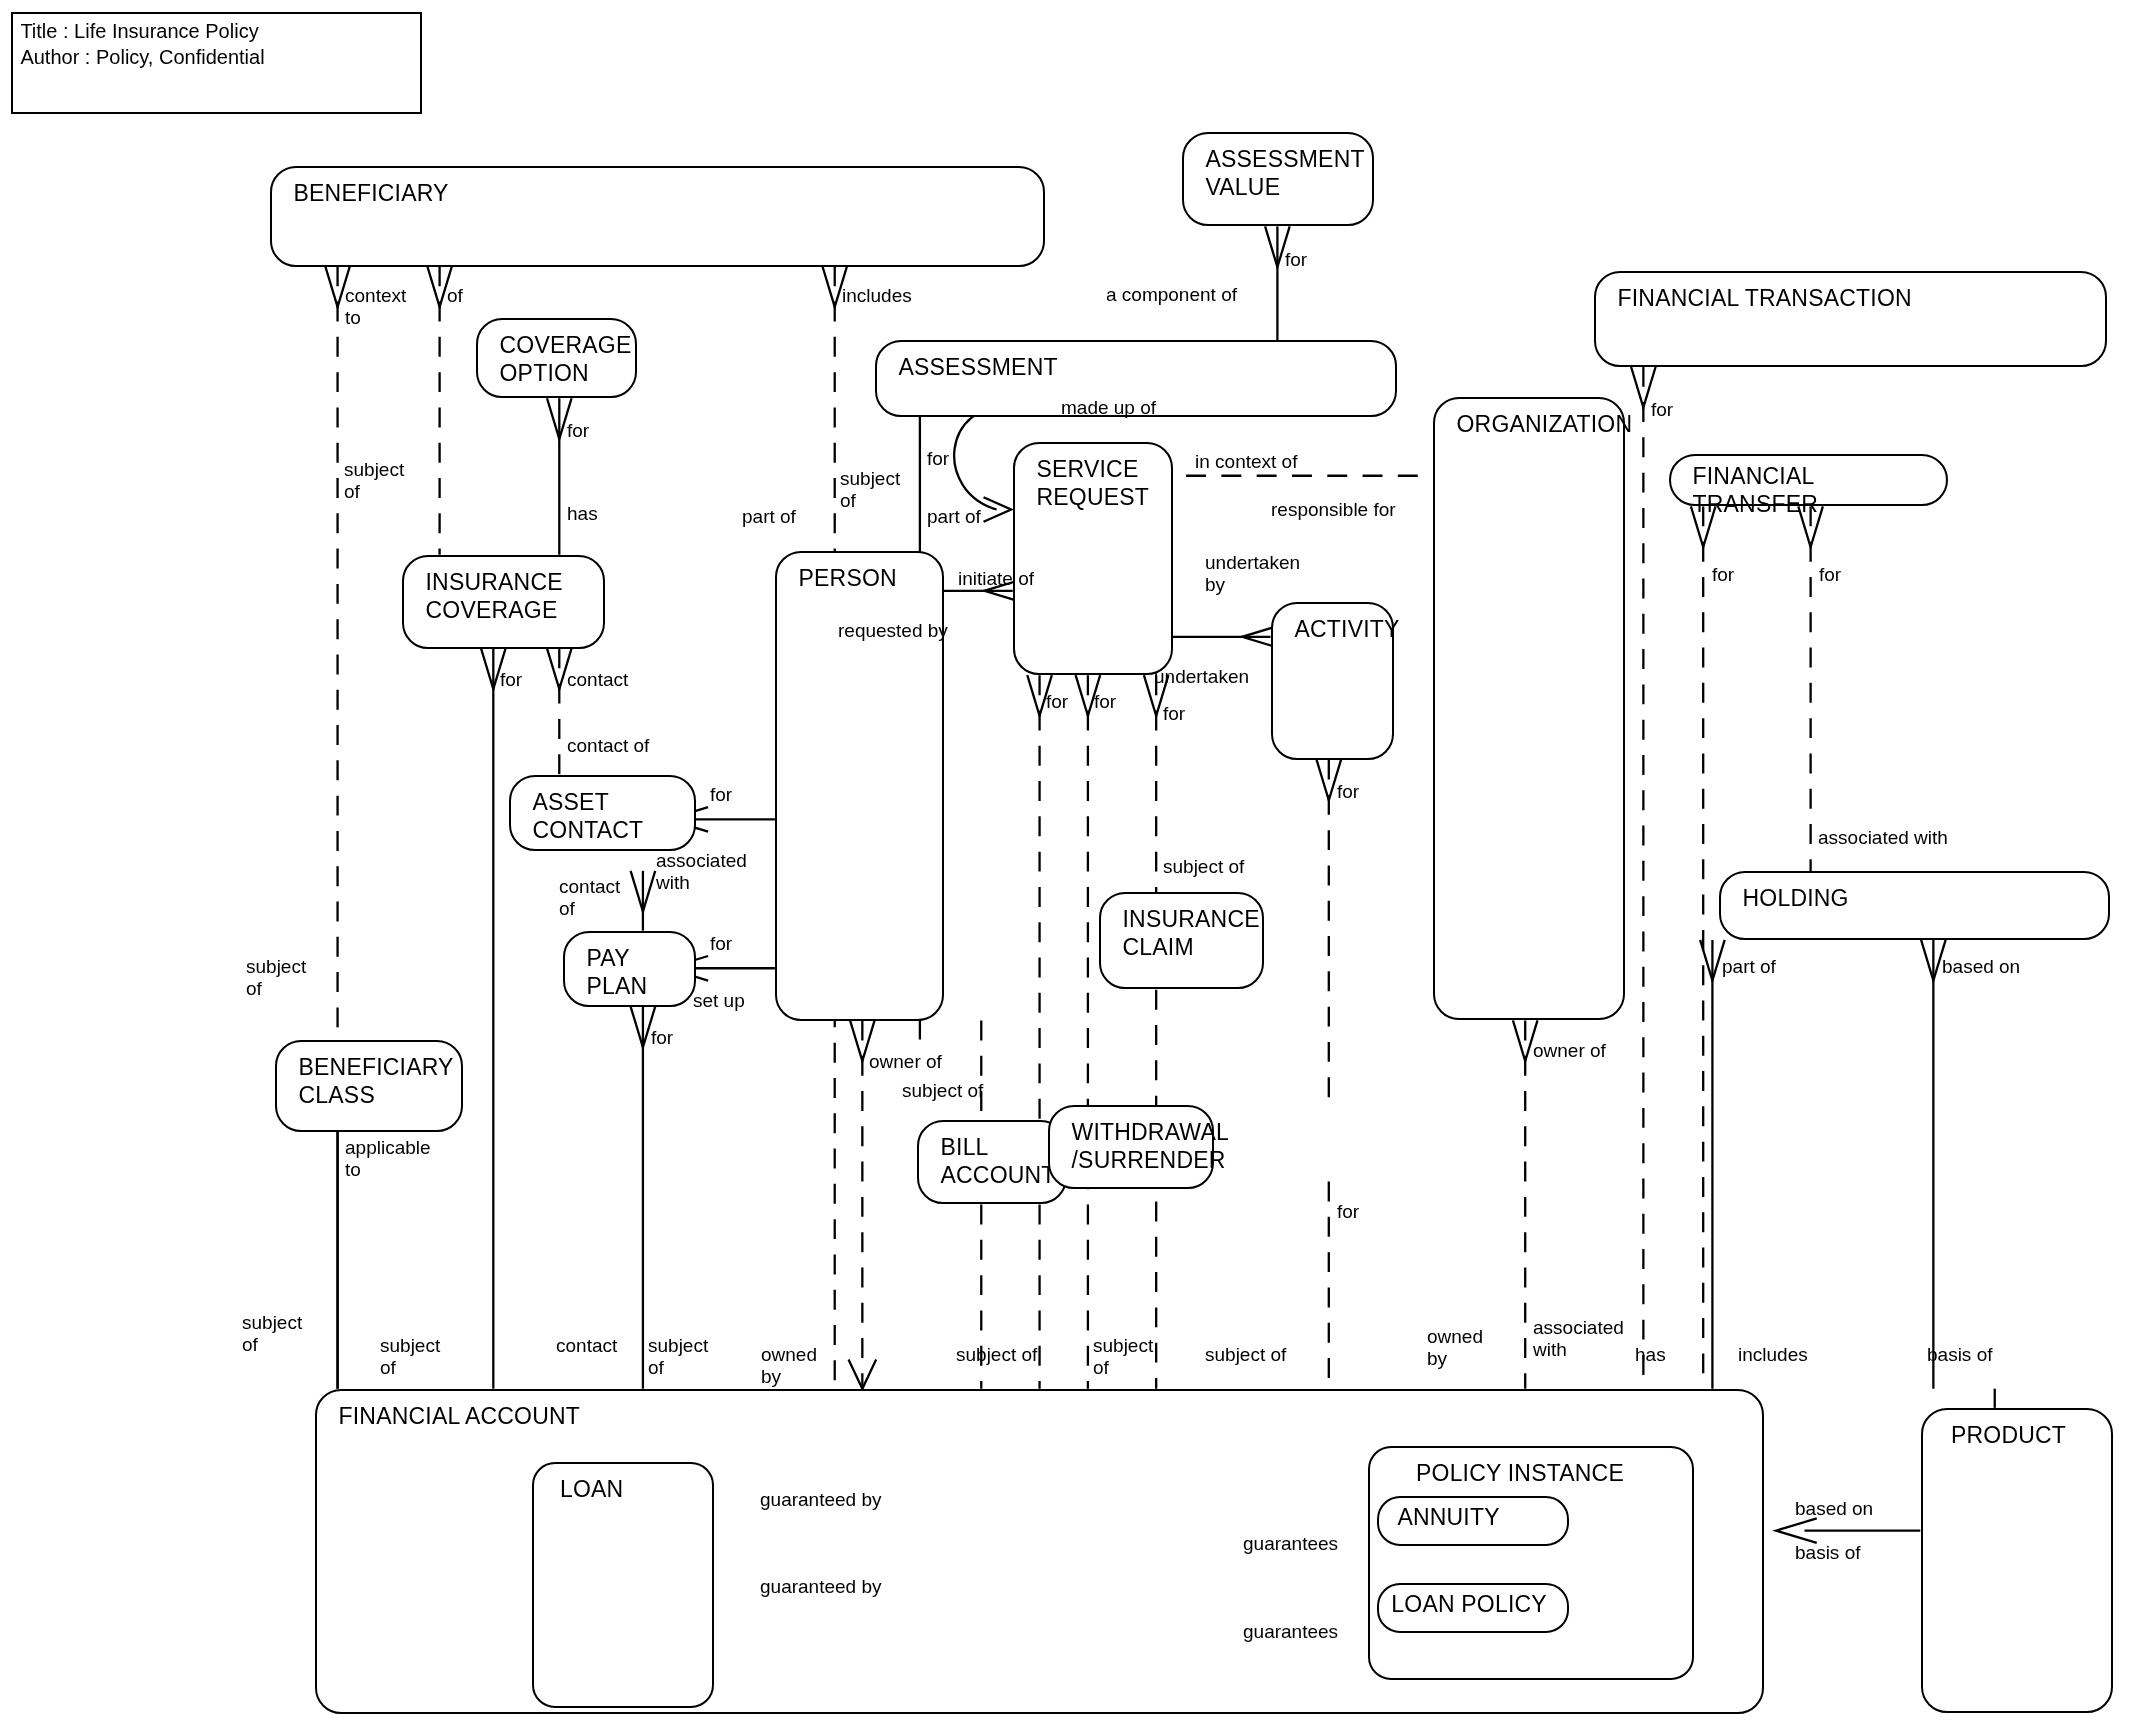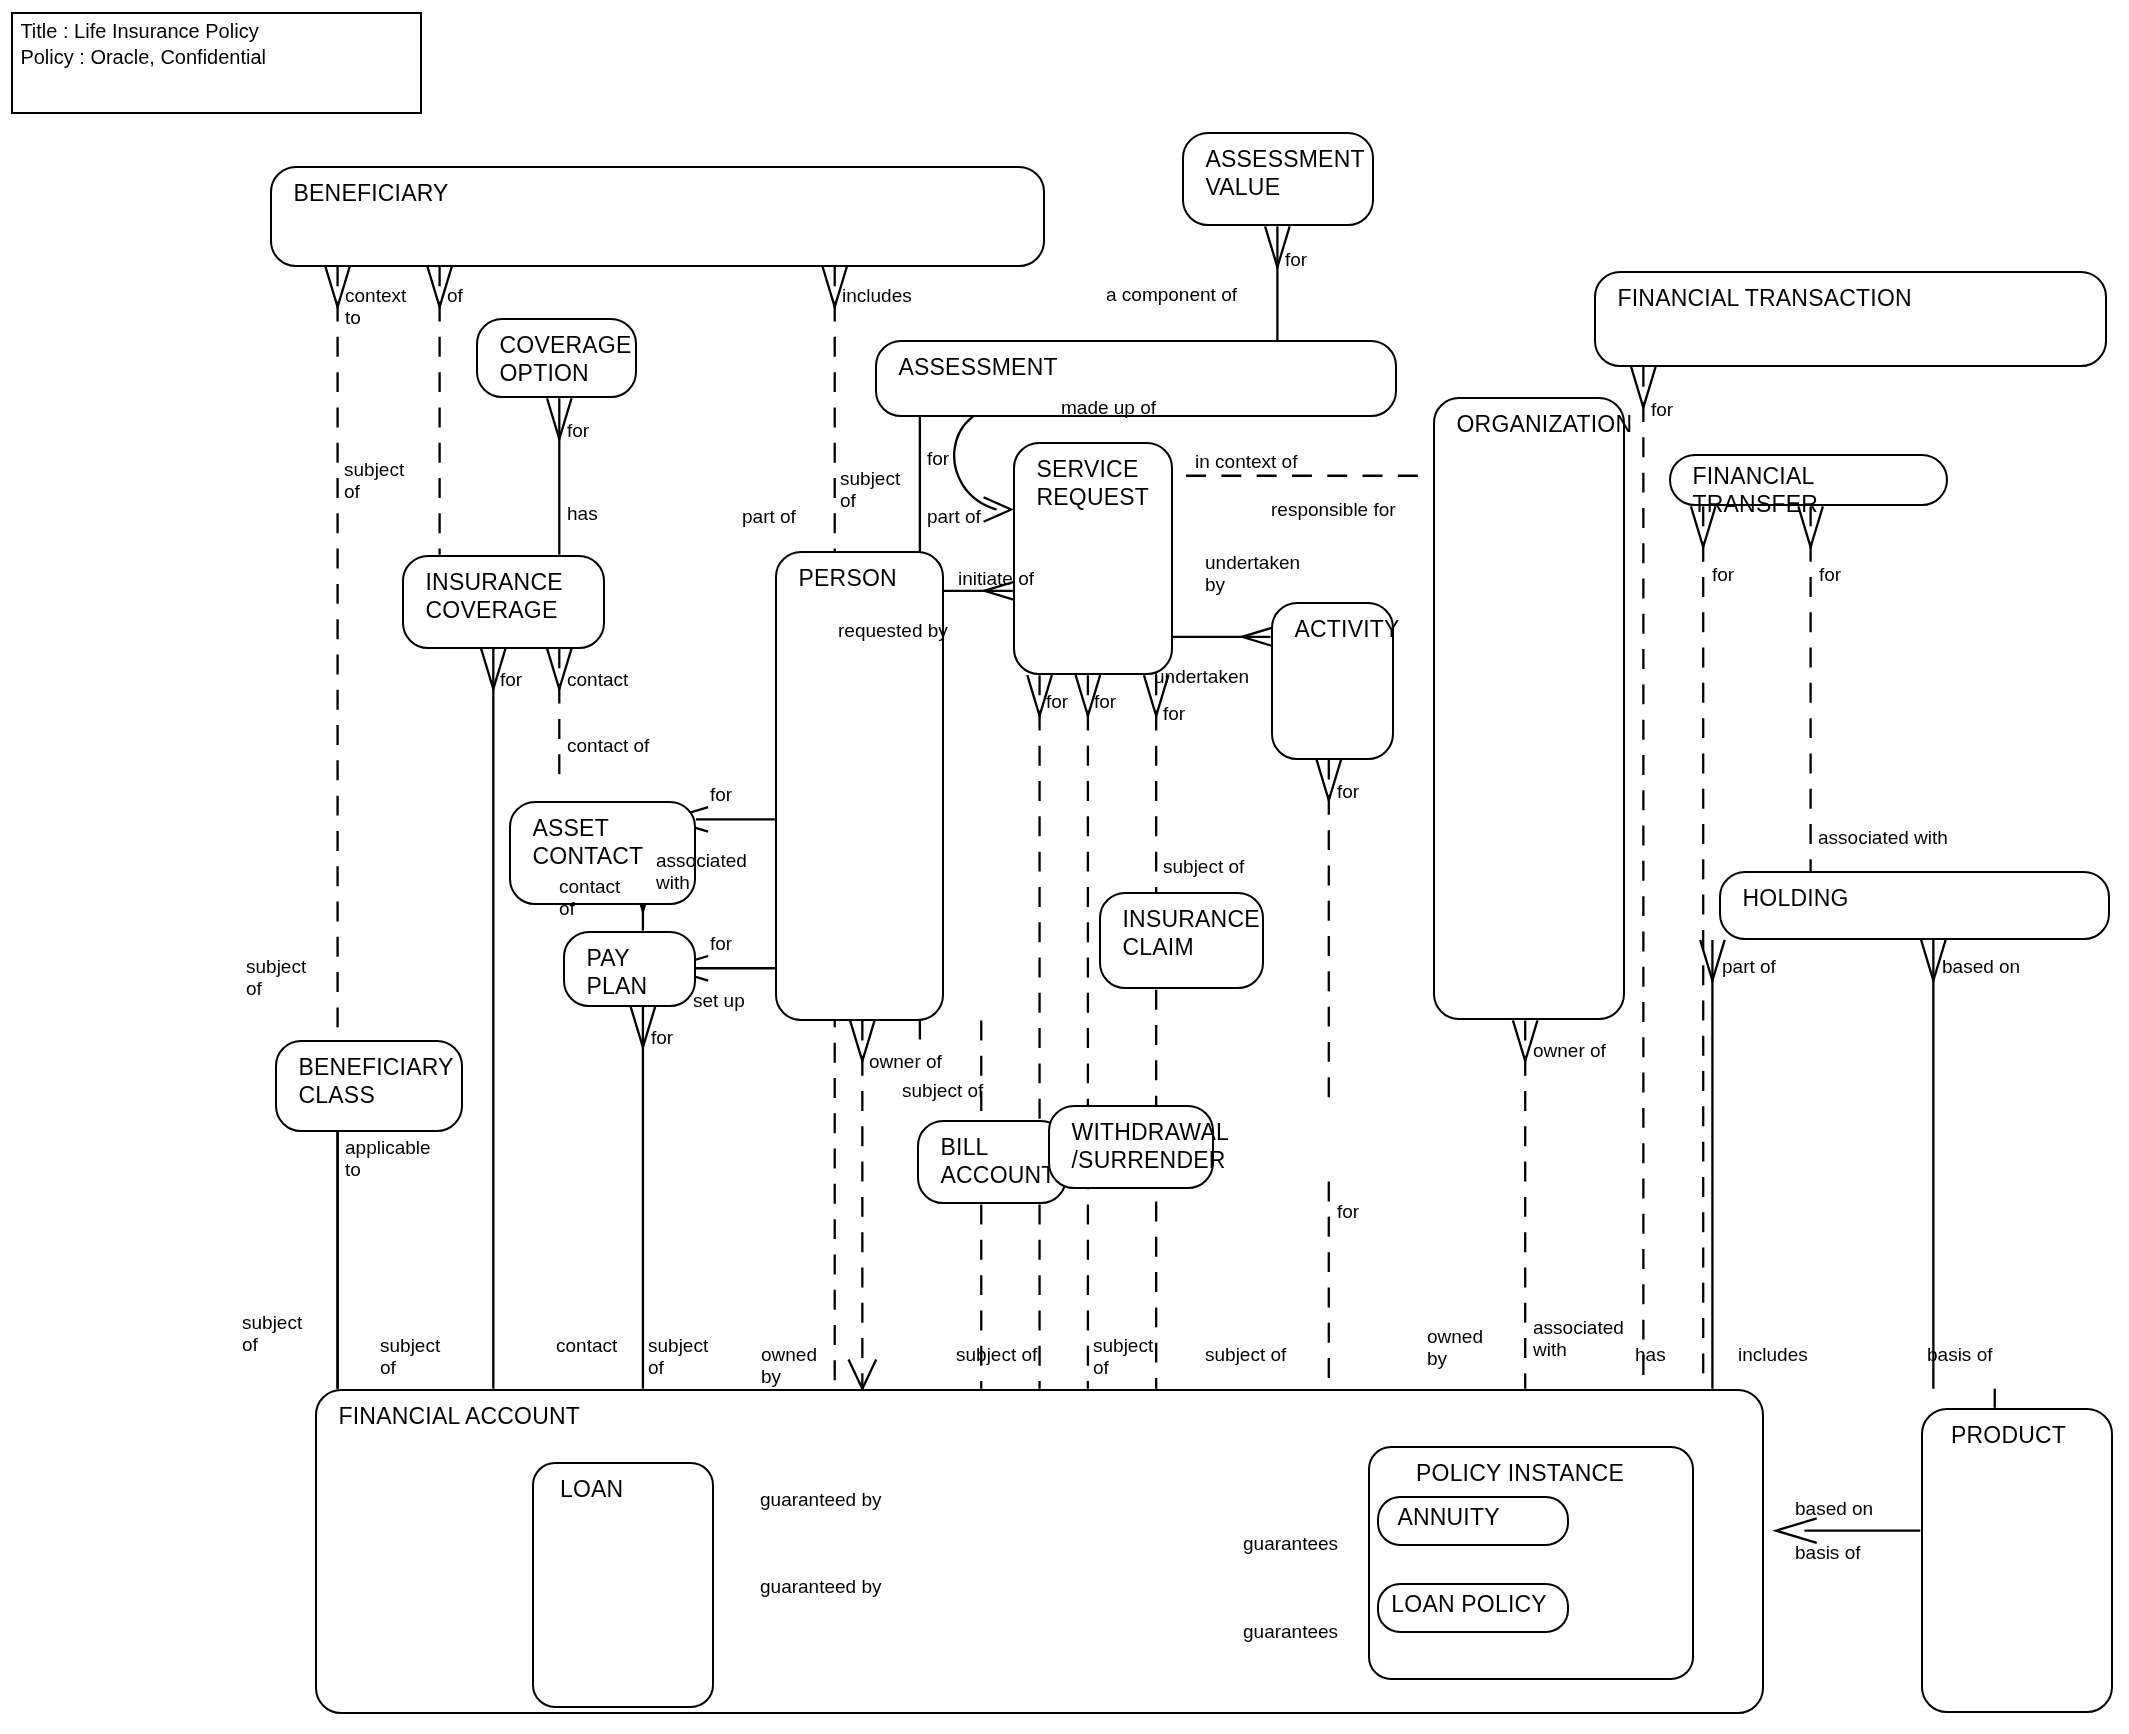--- a/index.html
+++ b/index.html
@@ -165,38 +165,38 @@
       <path d="M2368,1979 L2315,1995 L2368,2011"></path>
 
       <path d="M2600,1810 L2600,1835"></path>
 
       <path d="M1106,1772 L1124,1810 L1142,1772"></path>
     </g>
   </svg>
 
   <div class="titlebox" style="left:10.7px;top:12.3px;width:411px;height:102px;">
     <div class="titleline" style="position:absolute;left:7.7px;top:4.6px;">Title : Life Insurance Policy</div>
-    <div class="titleline" style="position:absolute;left:7.7px;top:31px;">Policy : Oracle, Confidential</div>
+    <div class="titleline" style="position:absolute;left:7.7px;top:31px;">Author : Policy, Confidential</div>
   </div>
 
   <div class="entity" style="left:270px;top:166px;width:775px;height:101px;">
     <div class="elabel">BENEFICIARY</div>
   </div>
 
   <div class="entity" style="left:476px;top:318px;width:161px;height:80px;">
     <div class="elabel">COVERAGE
 OPTION</div>
   </div>
 
   <div class="entity" style="left:402px;top:555px;width:203px;height:94px;">
     <div class="elabel">INSURANCE
 COVERAGE</div>
   </div>
 
-  <div class="entity" style="left:509px;top:801px;width:187px;height:104px;">
+  <div class="entity" style="left:509px;top:775px;width:187px;height:76px;">
     <div class="elabel">ASSET
 CONTACT</div>
   </div>
 
   <div class="entity" style="left:563px;top:931px;width:133px;height:76px;">
     <div class="elabel">PAY PLAN</div>
   </div>
 
   <div class="entity" style="left:275px;top:1040px;width:188px;height:92px;">
     <div class="elabel">BENEFICIARY

